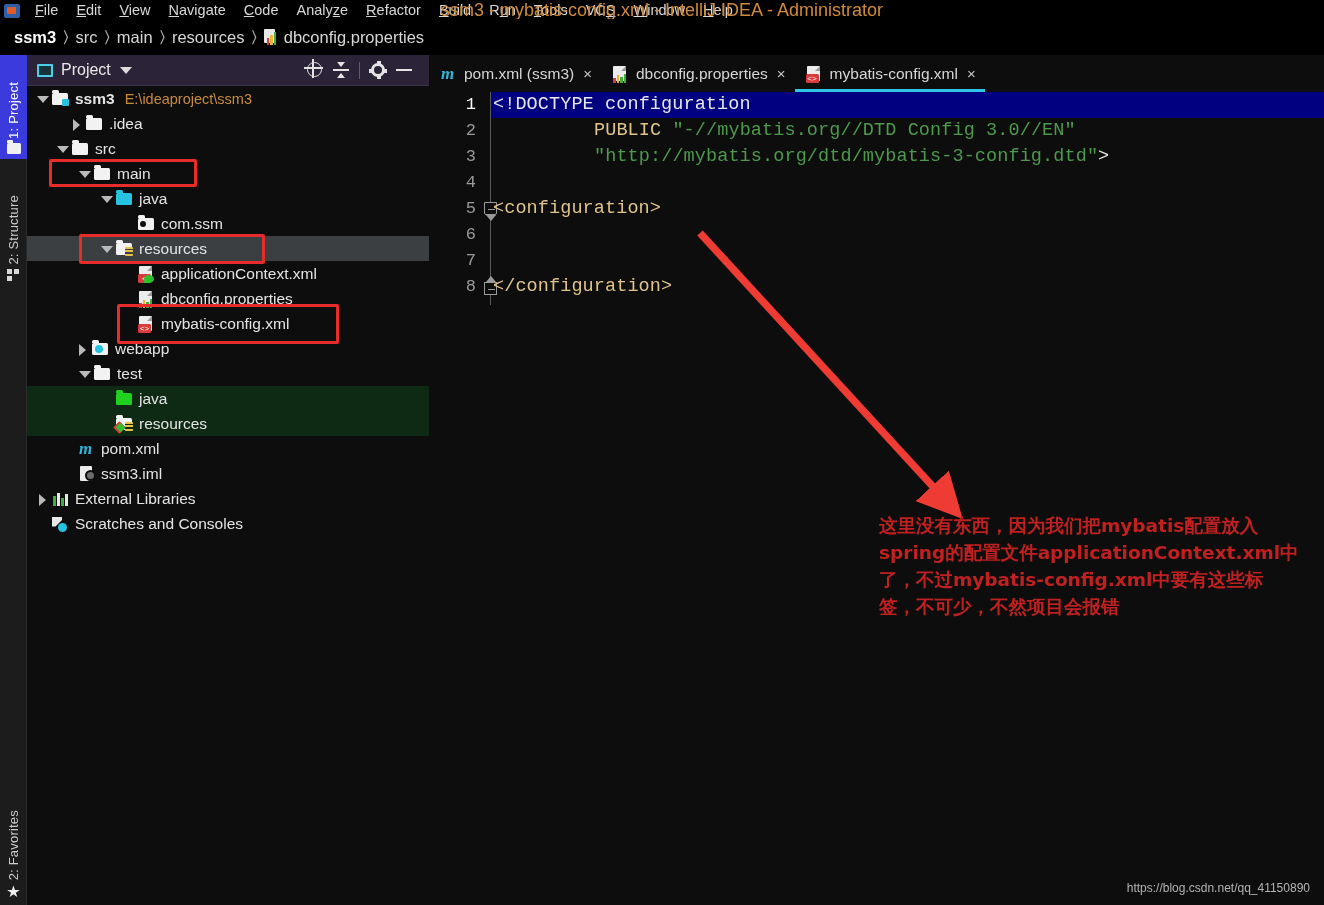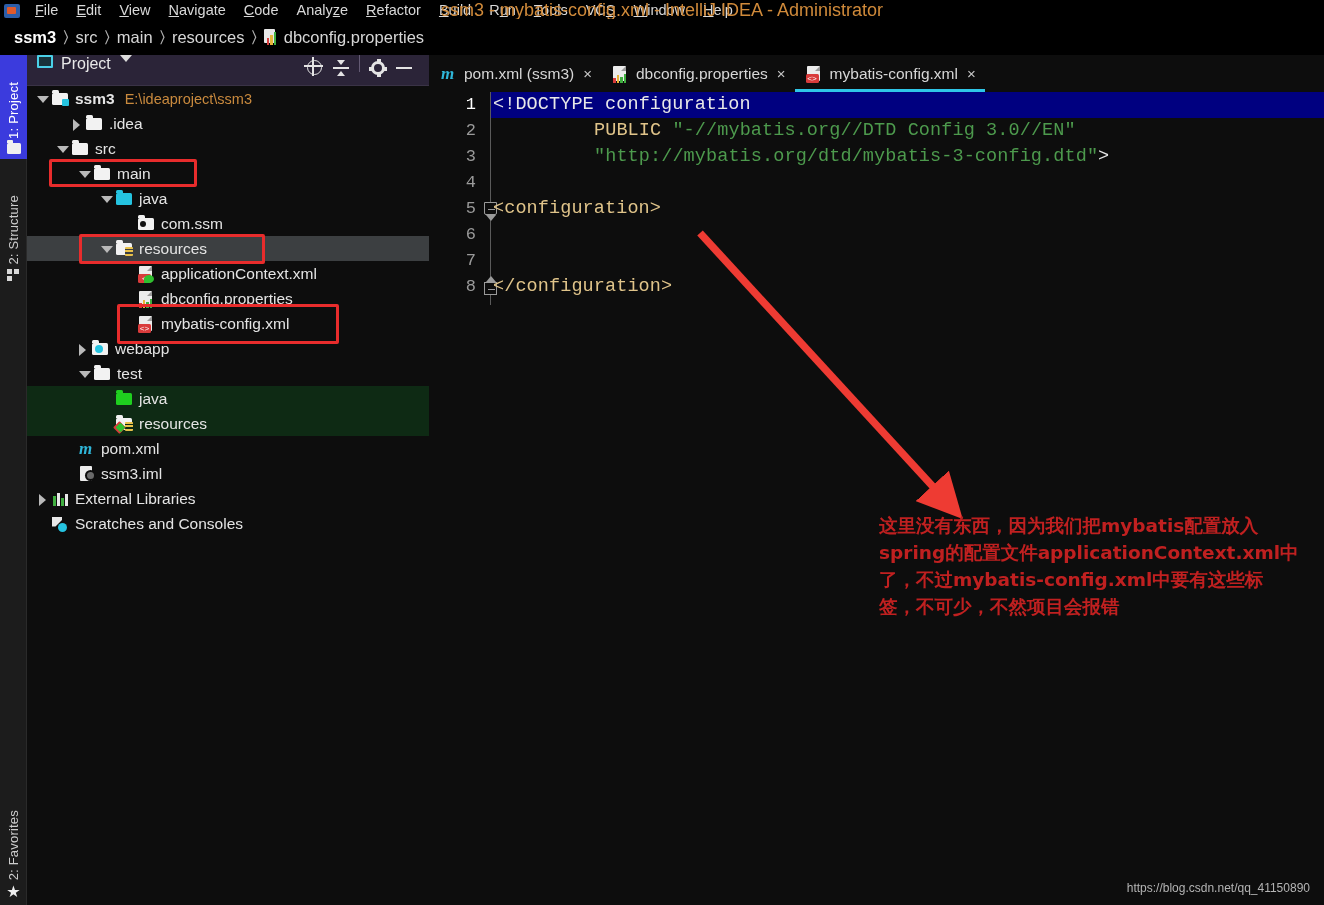--- a/index.html
+++ b/index.html
@@ -88,21 +88,21 @@
   .ico-struct .s2 { left: 7px; top: 0; width: 5px; height: 5px; }
   .ico-struct .s3 { left: 0; top: 7px; width: 5px; height: 5px; }
   .ico-star { color: #f0f0f0; font-size: 16px; line-height: 16px; }
 
   
   .project-panel {
     position: absolute; left: 27px; top: 55px; width: 402px; height: 850px;
     background: #0d0d0d;
   }
   .project-header {
-    height: 31px; background: #2b2438; display: flex; align-items: flex-start;
+    height: 31px; background: #2b2438; display: flex; align-items: center;
     padding: 0 12px 0 10px; border-bottom: 1px solid #3a3346;
   }
   .ph-ico {
     width: 16px; height: 13px; border: 2px solid #4ad0e8; background: #18323a;
     border-radius: 1px; margin-right: 8px; flex: 0 0 auto;
   }
   .ph-title { color: #e8e8e8; font-size: 16px; flex: 0 0 auto; }
   .ph-caret {
     margin-left: 9px; width: 0; height: 0;
     border-left: 6px solid transparent; border-right: 6px solid transparent;

